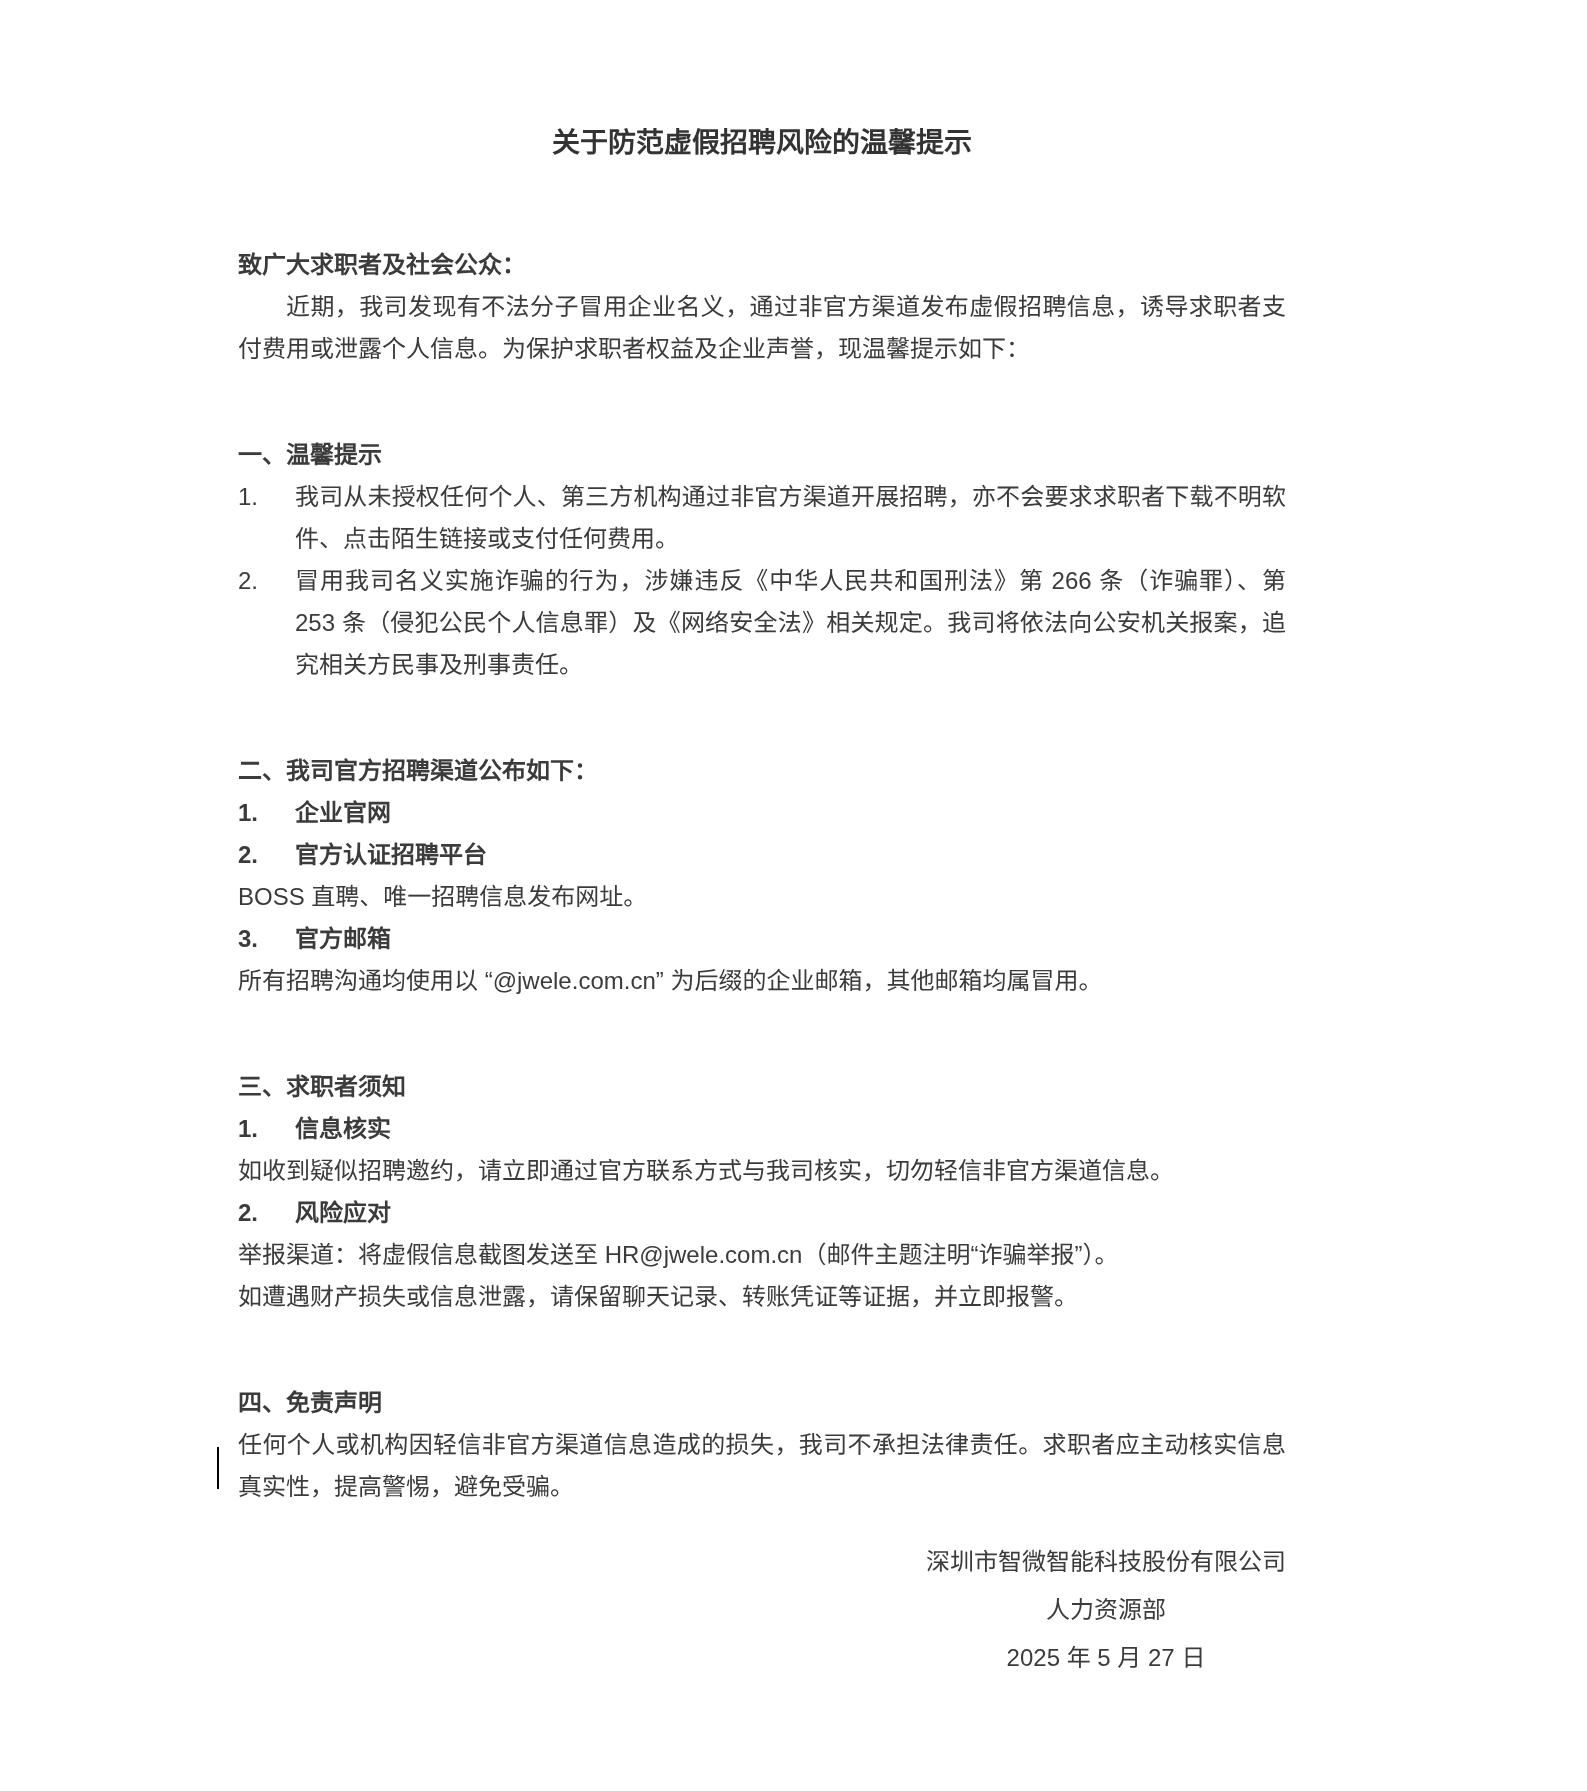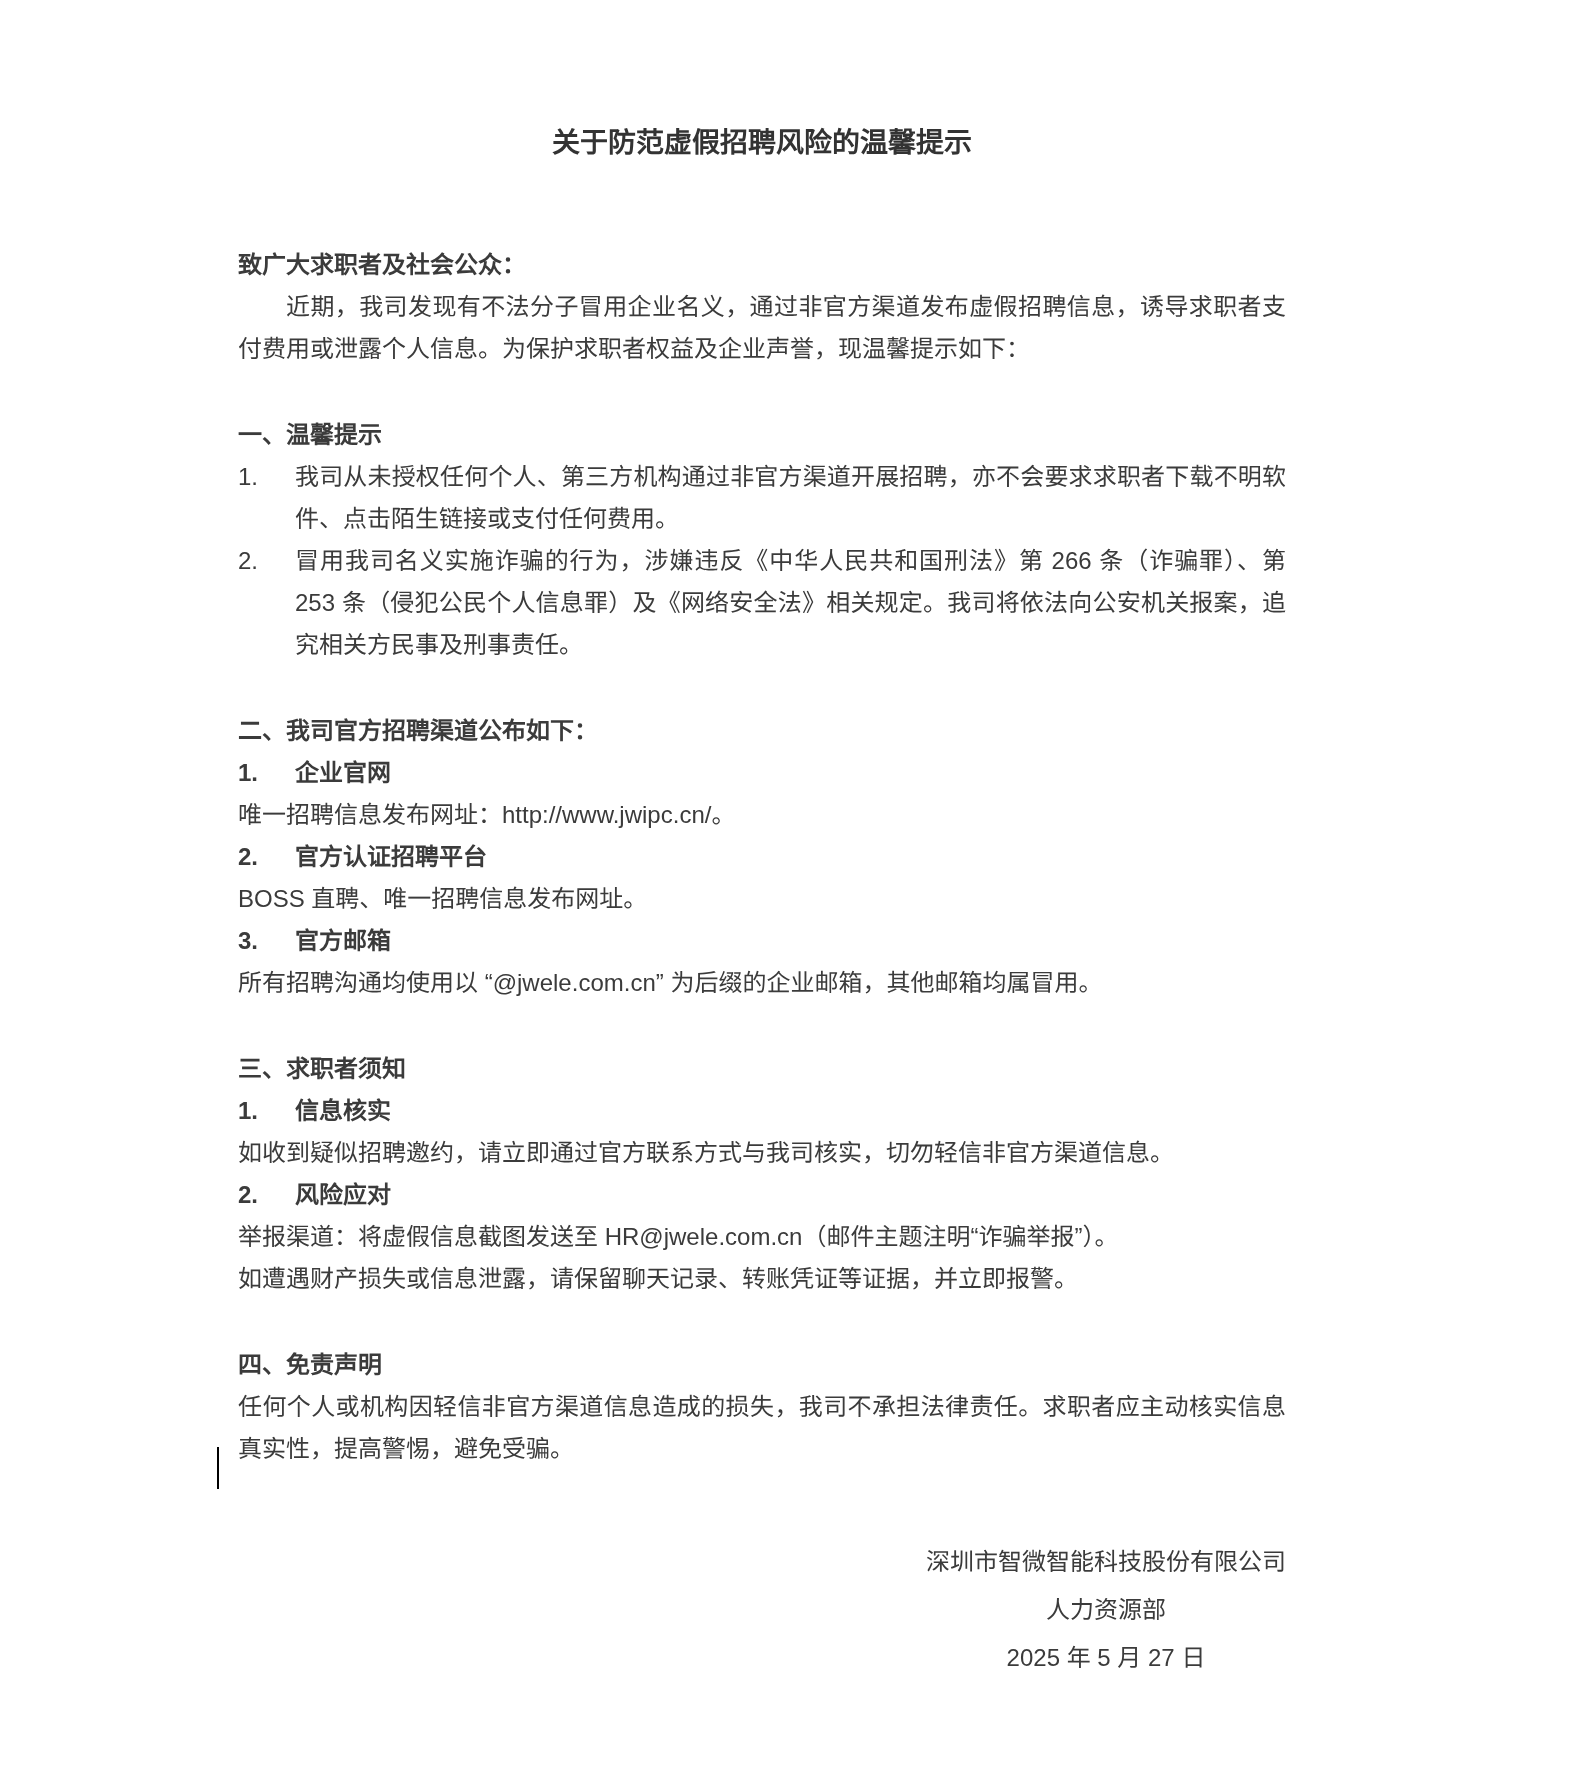--- a/index.html
+++ b/index.html
@@ -39,21 +39,21 @@
     font-weight: 700;
   }
   .para {
     text-align: justify;
   }
   .para.indent {
     text-indent: 2em;
   }
   h2.section-heading {
     font-weight: 700;
-    margin-top: 44px;
+    margin-top: 64px;
     font-size: 24px;
   }
   .li {
     display: flex;
     align-items: flex-start;
   }
   .li .num {
     flex: 0 0 57px;
     width: 57px;
   }
@@ -107,21 +107,20 @@
     <span class="num">2.</span>
     <div class="li-text">冒用我司名义实施诈骗的行为，涉嫌违反《中华人民共和国刑法》第 266 条（诈骗罪）、第 253 条（侵犯公民个人信息罪）及《网络安全法》相关规定。我司将依法向公安机关报案，追究相关方民事及刑事责任。</div>
   </div>
 
   <h2 class="section-heading">二、我司官方招聘渠道公布如下：</h2>
 
   <div class="li subhead">
     <span class="num">1.</span>
     <div class="li-text">企业官网</div>
   </div>
-  <p class="para">唯一招聘信息发布网址：http://www.jwipc.cn/。</p>
 
   <div class="li subhead">
     <span class="num">2.</span>
     <div class="li-text">官方认证招聘平台</div>
   </div>
   <p class="para">BOSS 直聘、唯一招聘信息发布网址。</p>
 
   <div class="li subhead">
     <span class="num">3.</span>
     <div class="li-text">官方邮箱</div>

